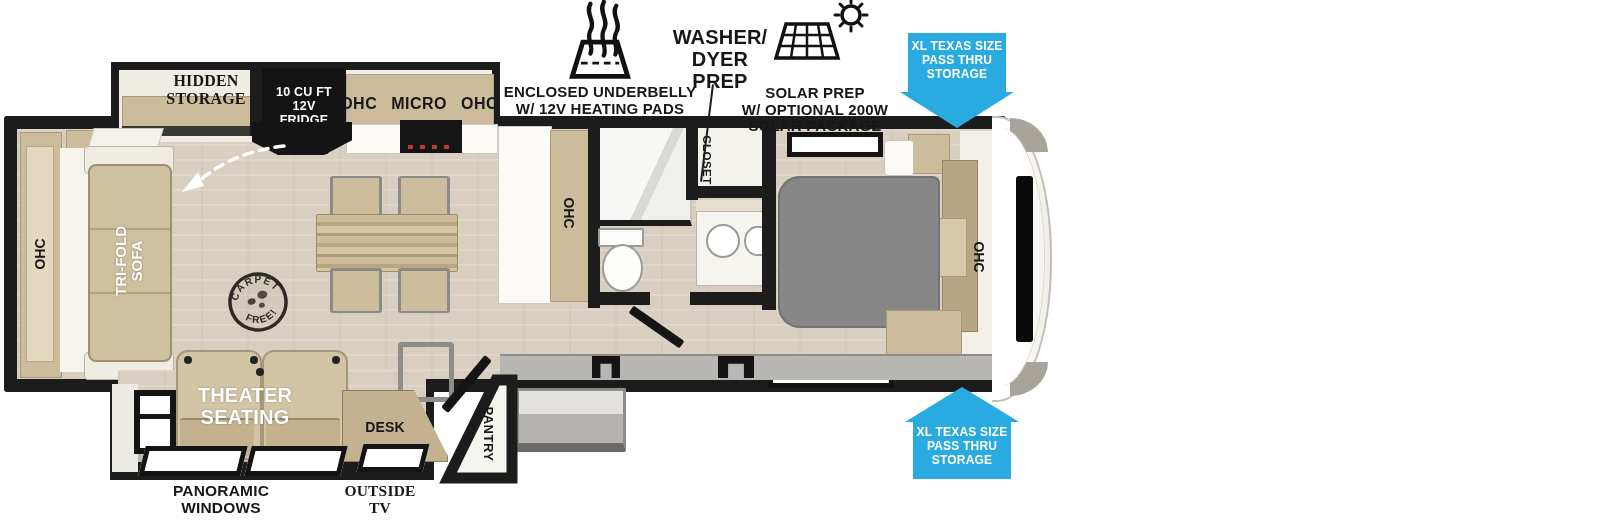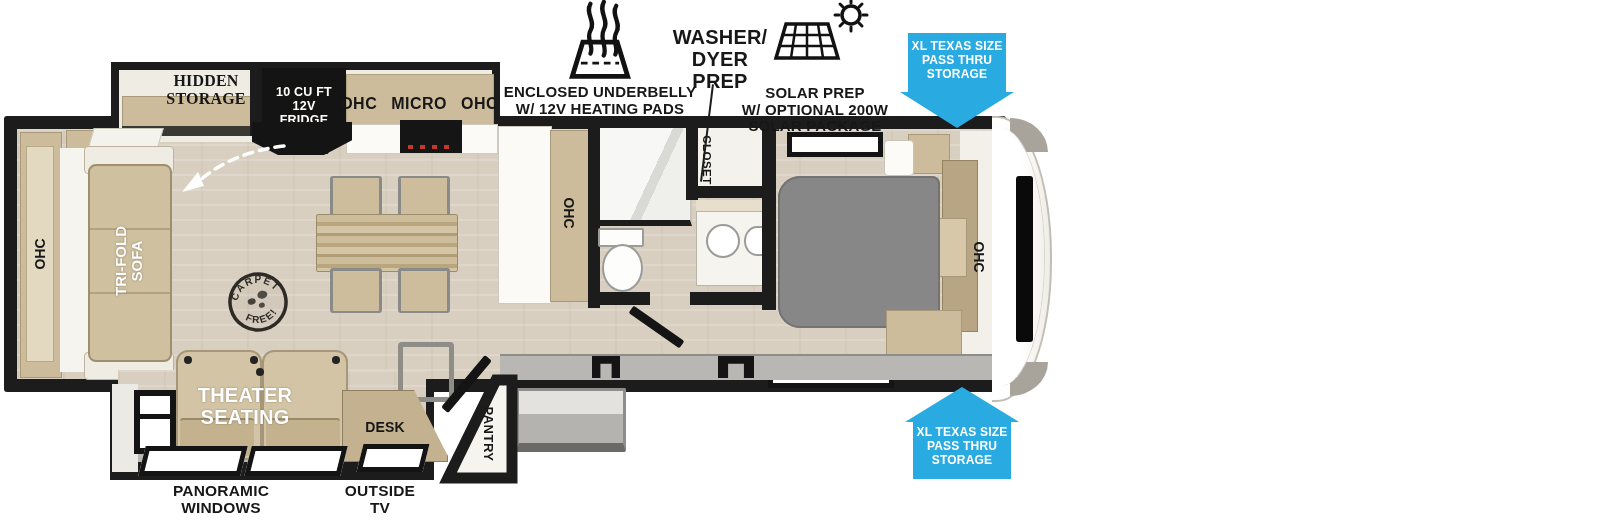--- a/index.html
+++ b/index.html
@@ -219,16 +219,16 @@
 
   <div class="arrow down" style="left:900px;top:33px;width:114px;height:95px;padding-top:6px;box-sizing:border-box;">XL TEXAS SIZE
 PASS THRU
 STORAGE</div>
   <div class="arrow up" style="left:905px;top:387px;width:114px;height:92px;padding-top:38px;box-sizing:border-box;">XL TEXAS SIZE
 PASS THRU
 STORAGE</div>
 
   <div class="lbl" style="left:146px;top:482px;width:150px;font-size:15.5px;">PANORAMIC
 WINDOWS</div>
-  <div class="lbl" style="left:330px;top:482px;width:100px;font-size:15.5px;">OUTSIDE
+  <div class="lbl" style="left:330px;top:482px;width:100px;font-size:15.5px;font-family:Liberation Serif, serif;">OUTSIDE
 TV</div>
 
 </div>
 
 </body></html>

